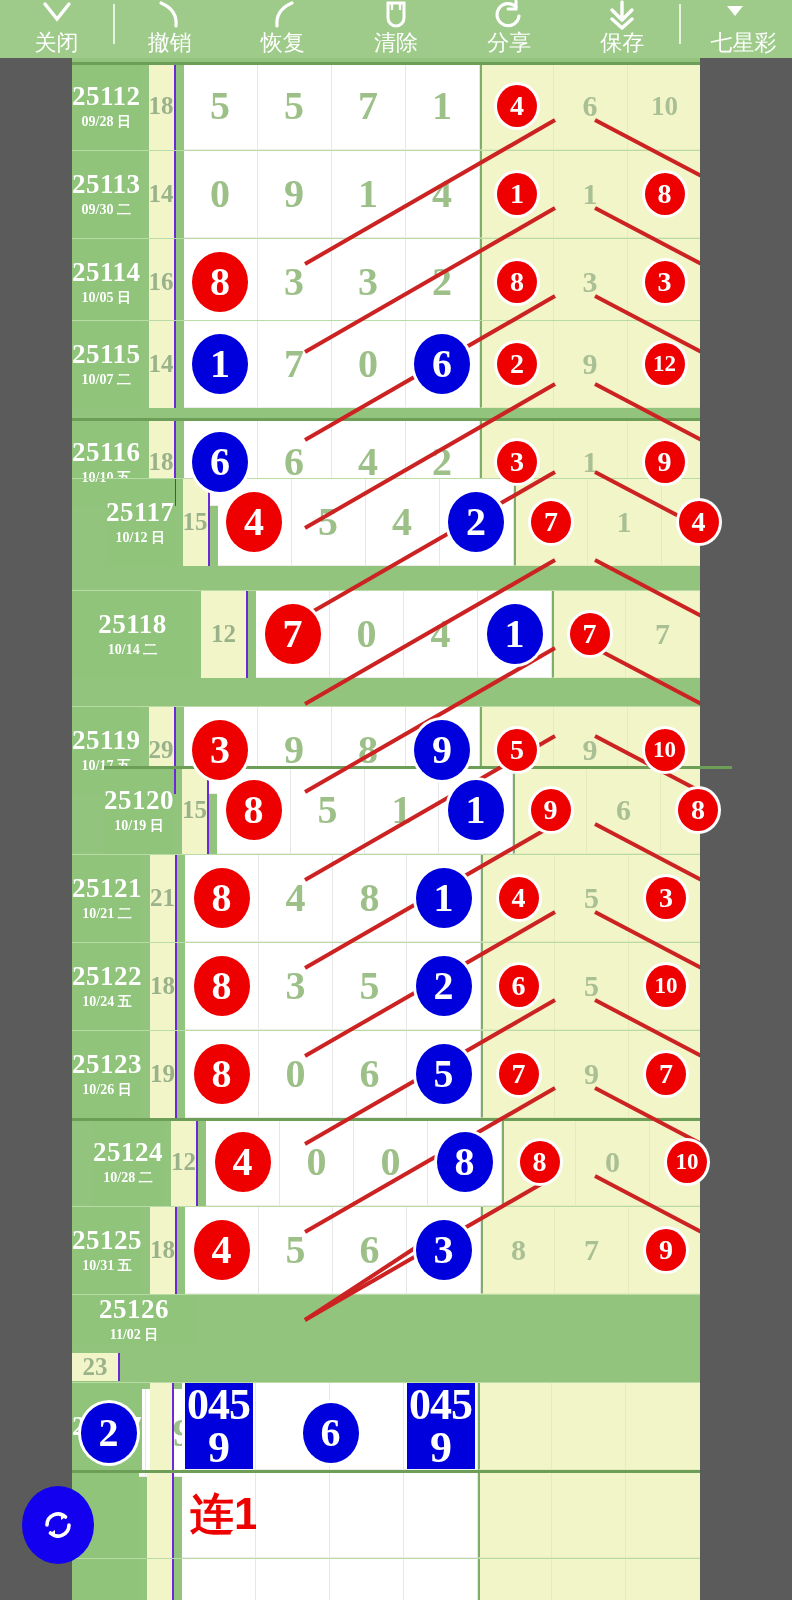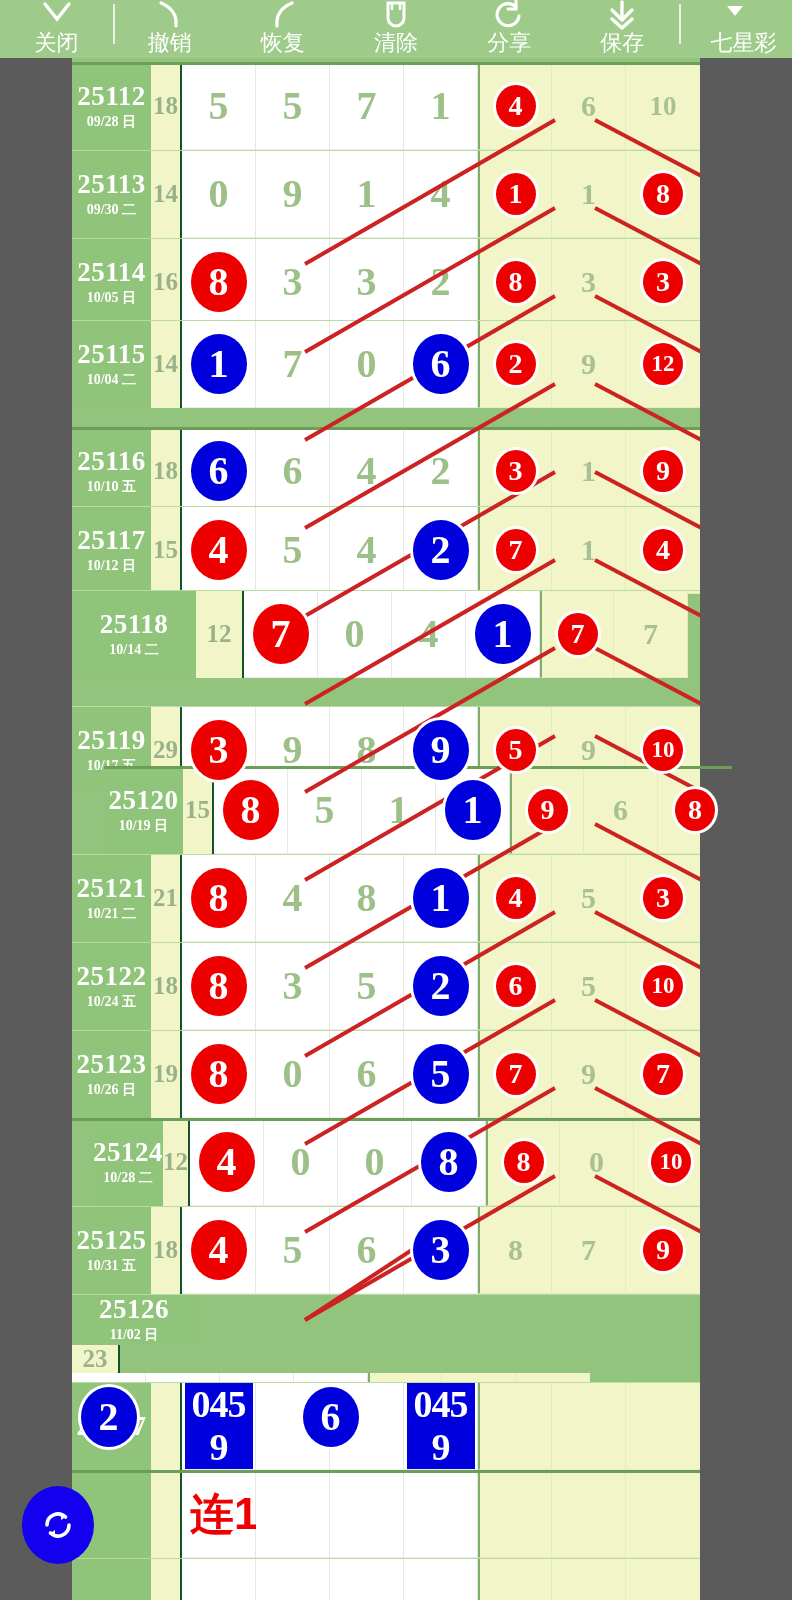--- a/index.html
+++ b/index.html
@@ -42,20 +42,21 @@
 
   
   #board{
     position:absolute; left:72px; top:58px;
     width:628px; height:1542px;
     background:#93c47d;
   }
   .row{
     position:absolute; left:0; width:628px; height:88px;
     display:flex;
+    gap:8px;
   }
   .row.sep-top::before{
     content:""; position:absolute; left:0; right:0; top:0; height:3px;
     background:#6d9e58; z-index:6;
   }
   .row.thin-top::before{
     content:""; position:absolute; left:0; right:0; top:0; height:1px;
     background:#b9dca7; z-index:6;
   }
 
@@ -64,21 +65,21 @@
     display:flex; flex-direction:column; align-items:center; justify-content:center;
     color:#ffffff;
   }
   .c-issue .iss-no{ font-size:27px; font-weight:bold; line-height:30px; letter-spacing:.5px;}
   .c-issue .iss-date{ font-size:14px; line-height:20px; margin-top:1px; font-weight:bold;}
 
   .c-sum{
     width:48px; background:#f2f5c8;
     display:flex; align-items:center; justify-content:center;
     color:#9ab28a; font-size:25px; font-weight:bold;
-    border-right:2px solid #14532d;
+    border-right:2px solid #6d28d9;
   }
 
   .cellgrid{ display:flex; flex:1 1 auto; }
   .cell{
     position:relative;
     width:74px; height:88px;
     display:flex; align-items:center; justify-content:center;
     border-right:1px solid #e7e7e7;
     border-bottom:1px solid #ededed;
     background:#ffffff;
@@ -106,21 +107,21 @@
   .ball.blue{ background:#0000dd; }
   .cell.y .ball{
     width:40px; height:42px; font-size:28px; line-height:28px;
     box-shadow:0 0 0 3px #ffffff;
   }
   .cell.y .ball.two{ font-size:23px; }
 
   
   .predbox{
     width:68px; height:86px; background:#0000dd; color:#fff;
-    font-size:38px; line-height:43px; font-weight:bold;
+    font-size:44px; line-height:43px; font-weight:bold;
     display:flex; align-items:center; justify-content:center;
     text-align:center; letter-spacing:-1px; padding:0 2px;
     position:relative; z-index:12;
   }
   .streak{
     color:#ee0000; font-size:44px; font-weight:bold; line-height:46px;
     white-space:nowrap; position:absolute; left:8px; top:50%;
     transform:translateY(-50%);
     font-family:"Liberation Sans", sans-serif;
   }
@@ -334,21 +335,21 @@
             <span class="num">3</span>
           </div>
           <div class="cell y lastcol">
             <div class="ball red">3</div>
           </div>
         </div>
       </div>
       <div class="row thin-top" style="top: 262px;">
         <div class="c-issue">
           <div class="iss-no">25115</div>
-          <div class="iss-date">10/04 二</div>
+          <div class="iss-date">10/07 二</div>
         </div>
         <div class="c-sum">14</div>
         <div class="cellgrid">
           <div class="cell">
             <div class="ball blue">1</div>
           </div>
           <div class="cell">
             <span class="num">7</span>
           </div>
           <div class="cell">
@@ -361,21 +362,21 @@
             <div class="ball red">2</div>
           </div>
           <div class="cell y">
             <span class="num">9</span>
           </div>
           <div class="cell y lastcol">
             <div class="ball red two">12</div>
           </div>
         </div>
       </div>
-      <div class="row sep-top" style="top: 369px; border-radius: 25px;">
+      <div class="row sep-top" style="top: 360px; border-radius: 25px;">
         <div class="c-issue">
           <div class="iss-no">25116</div>
           <div class="iss-date">10/10 五</div>
         </div>
         <div class="c-sum">18</div>
         <div class="cellgrid">
           <div class="cell">
             <div class="ball blue">6</div>
           </div>
           <div class="cell">
@@ -391,21 +392,21 @@
             <div class="ball red">3</div>
           </div>
           <div class="cell y">
             <span class="num">1</span>
           </div>
           <div class="cell y lastcol">
             <div class="ball red">9</div>
           </div>
         </div>
       </div>
-      <div class="row thin-top" style="top: 448px;">
+      <div class="row thin-top" style="top: 420px; padding-left: 34px;">
         <div class="c-issue">
           <div class="iss-no">25117</div>
           <div class="iss-date">10/12 日</div>
         </div>
         <div class="c-sum">15</div>
         <div class="cellgrid">
           <div class="cell">
             <div class="ball red">4</div>
           </div>
           <div class="cell">

